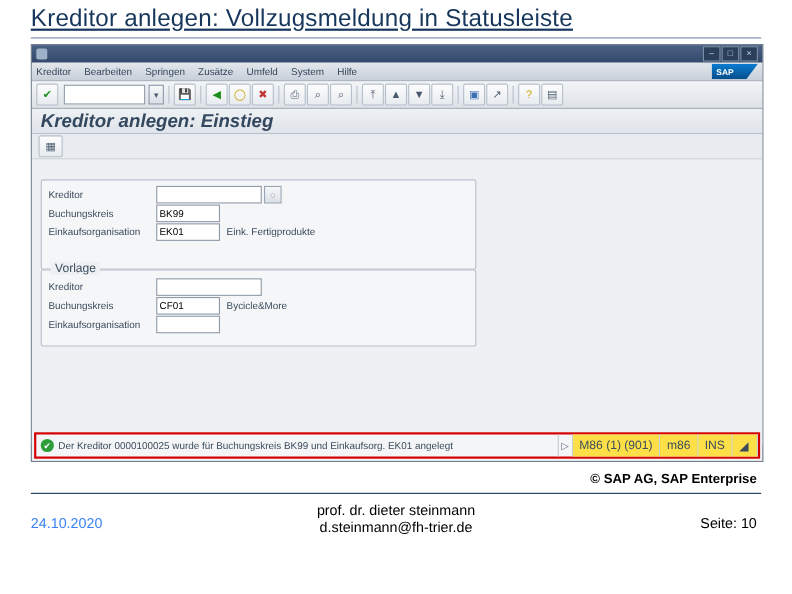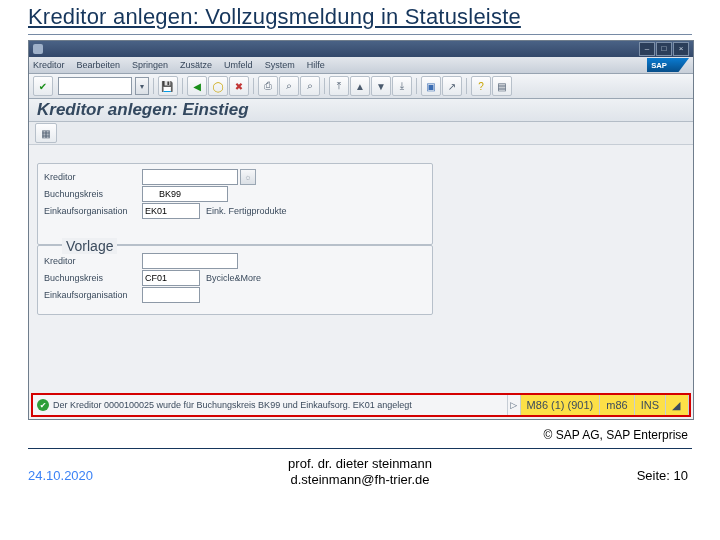--- a/index.html
+++ b/index.html
@@ -21,34 +21,34 @@
   .tb-sep{width:1px;height:16px;background:#b7c0ca;margin:0 3px}
   .cmd-field{width:72px;height:16px;background:#fff;border:1px solid #8d99a7;margin:0 2px 0 4px}
   .cmd-drop{width:12px;height:16px;border:1px solid #8d99a7;background:linear-gradient(#f6f7f9,#dbe0e6);display:flex;align-items:center;justify-content:center;font-size:8px;color:#4a5a6d}
   .screen-title{height:22px;background:linear-gradient(#eef1f4,#dfe4ea);border-bottom:1px solid #b3bcc6;display:flex;align-items:center;padding:0 8px;font-size:17px;font-weight:700;font-style:italic;color:#33485f}
   .sub-toolbar{height:22px;background:#e8ebef;border-bottom:1px solid #c6cdd5;display:flex;align-items:center;padding:0 6px}
   .sub-btn{width:20px;height:18px;border:1px solid #b7c0ca;border-radius:2px;background:linear-gradient(#fdfdfe,#e7ebef);display:flex;align-items:center;justify-content:center;font-size:10px;color:#4a5a6d}
   .canvas{position:relative;height:260px;background:#eef0f3}
   .group{position:absolute;background:#f5f6f8;border:1px solid #b7c0ca;border-radius:2px}
   .g1{left:8px;top:18px;width:394px;height:72px}
   .g2{left:8px;top:100px;width:394px;height:68px}
-  .g2-title{position:absolute;left:24px;top:-8px;background:#eef0f3;padding:0 4px;font-size:14px;color:#3b4b5d}
+  .g2-title{position:absolute;left:8px;top:-8px;background:#eef0f3;padding:0 4px;font-size:11px;color:#3b4b5d}
   .row{display:flex;align-items:center;height:16px;margin:1px 0}
   .lbl{width:98px;font-size:9px;color:#3b4b5d;padding-left:6px}
   .fld{height:14px;background:#fff;border:1px solid #8d99a7}
   .f-short{width:52px}
   .f-desc{width:200px;margin-left:6px;font-size:9px;color:#3b4b5d;border:none;background:transparent}
   .f-med{width:90px}
   .search-help{width:14px;height:14px;border:1px solid #9aa6b3;background:linear-gradient(#f6f7f9,#dbe0e6);display:flex;align-items:center;justify-content:center;margin-left:2px;font-size:8px;color:#4a5a6d}
   .status-wrap{position:absolute;left:2px;right:2px;bottom:2px;height:24px;border:2px solid #d40000;background:#f4f5f7;display:flex;align-items:center;box-sizing:border-box}
   .status-left{flex:1;display:flex;align-items:center;gap:4px;padding:0 4px;height:100%;font-size:9px;color:#3b4b5d;border-right:1px solid #c6cdd5}
   .status-icon{width:12px;height:12px;border-radius:50%;background:#2e9e3a;display:flex;align-items:center;justify-content:center;color:#fff;font-size:8px}
   .status-cell{height:100%;display:flex;align-items:center;padding:0 6px;font-size:11px;color:#3b4b5d;border-right:1px solid #c6cdd5;background:#fde047}
   .tri{width:12px;height:100%;display:flex;align-items:center;justify-content:center;font-size:9px;color:#5a6b7e;border-right:1px solid #c6cdd5}
-  .copyright{position:absolute;right:32px;top:428px;font-size:12px;font-weight:400;color:#000}
+  .copyright{position:absolute;right:32px;top:428px;font-size:12px;font-weight:700;color:#000}
   .footer-rule{position:absolute;left:28px;top:448px;width:664px;height:0;border-top:1px solid #16365c}
   .footer-date{position:absolute;left:28px;top:468px;font-size:13px;color:#3b82f6}
   .footer-center{position:absolute;left:0;width:720px;top:456px;text-align:center;font-size:13px;color:#000;line-height:1.25}
   .footer-page{position:absolute;right:32px;top:468px;font-size:13px;color:#000}
   .icon-green{color:#1a8f1a}.icon-red{color:#c23636}.icon-yel{color:#c9a400}.icon-blue{color:#3b6db3}
 </style>
 </head>
 <body>
 
 <div class="slide">
@@ -126,21 +126,21 @@
 
     <div class="canvas">
       <div class="group g1" id="g1" style="padding: 4px 0px;">
           <div class="row">
             <div class="lbl">Kreditor</div>
             <input class="fld f-med" style="font-size: 9px; padding: 0px 2px;">
             <div class="search-help">◌</div>
           </div>
           <div class="row">
             <div class="lbl">Buchungskreis</div>
-            <input class="fld f-short" value="BK99" style="font-size: 9px; padding: 0px 16px;">
+            <input class="fld f-short" value="BK99" style="font-size: 9px; padding: 0px 2px;">
           </div>
           <div class="row">
             <div class="lbl">Einkaufsorganisation</div>
             <input class="fld f-short" value="EK01" style="font-size: 9px; padding: 0px 2px;">
             <div class="f-desc">Eink. Fertigprodukte</div>
           </div>
         </div>
       <div class="group g2">
         <div class="g2-title">Vorlage</div>
         <div id="g2" style="padding: 6px 0px 0px;">

